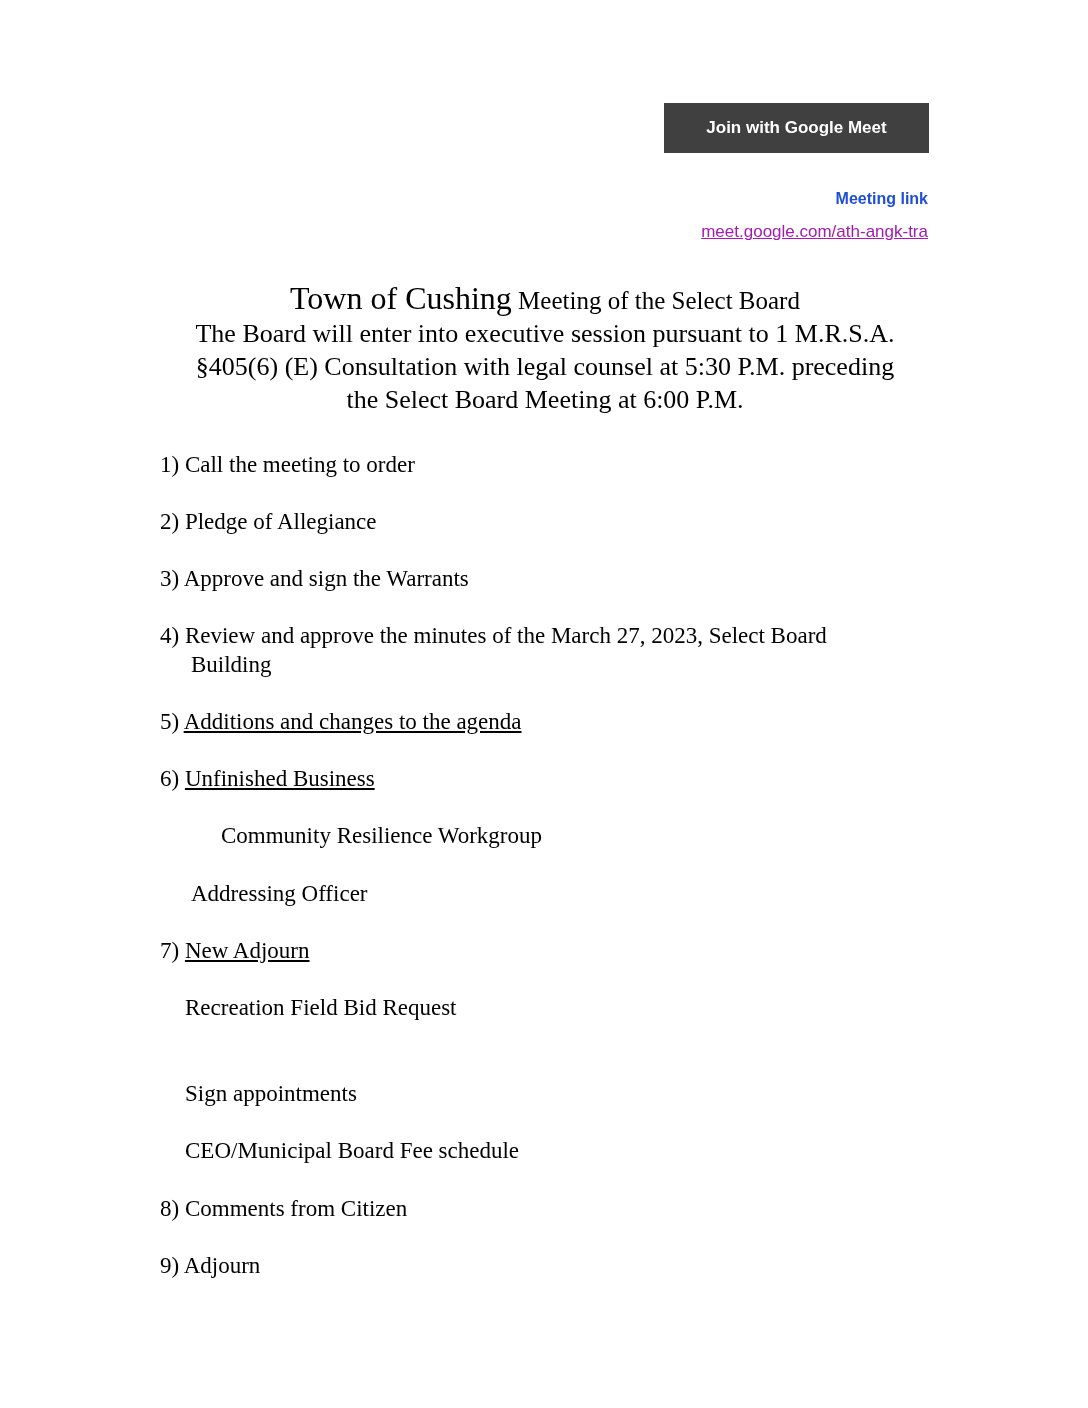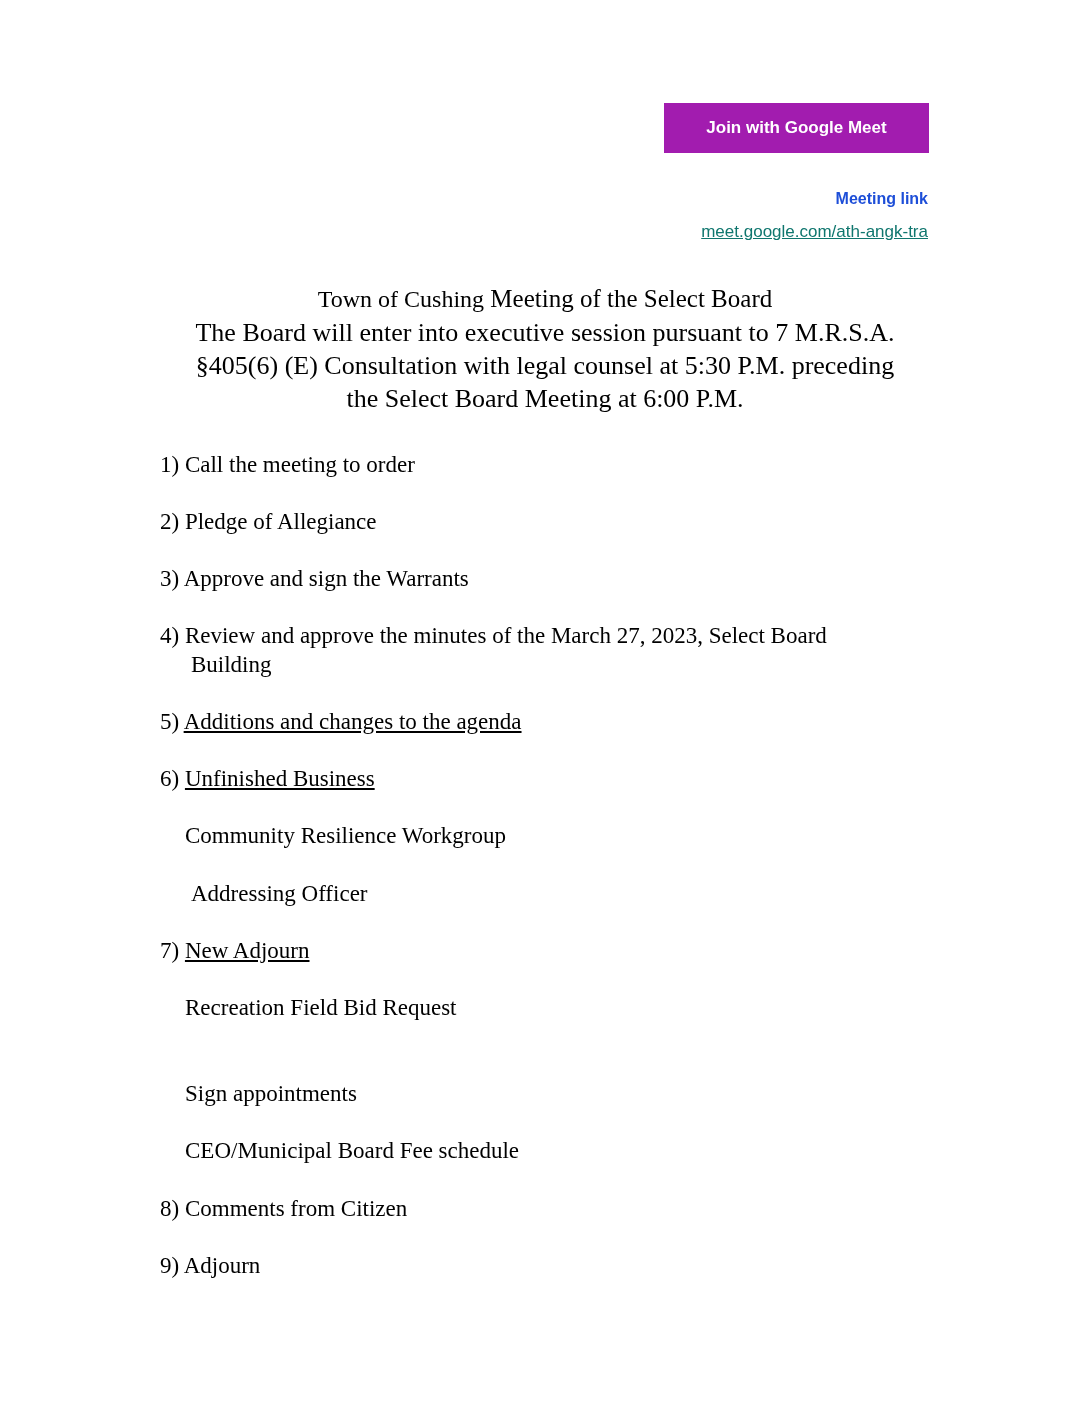--- a/index.html
+++ b/index.html
@@ -13,21 +13,21 @@
       position: relative;
       overflow: hidden;
       color: #000;
     }
     .meet-button {
       position: absolute;
       left: 664px;
       top: 103px;
       width: 265px;
       height: 50px;
-      background: #a21caf;
+      background: #404040;
       color: #fff;
       font-family: "Liberation Sans", sans-serif;
       font-weight: bold;
       font-size: 17px;
       display: flex;
       align-items: center;
       justify-content: center;
       cursor: pointer;
     }
     .meeting-link-label {
@@ -38,35 +38,35 @@
       font-weight: bold;
       font-size: 16px;
       color: #1d4ed8;
     }
     .meeting-link-url {
       position: absolute;
       right: 160px;
       top: 222px;
       font-family: "Liberation Sans", sans-serif;
       font-size: 17px;
-      color: #0f766e;
+      color: #a21caf;
       text-decoration: underline;
       cursor: pointer;
     }
     .header {
       position: absolute;
       left: 150px;
       top: 282px;
       width: 790px;
       text-align: center;
       font-family: "Liberation Serif", serif;
       line-height: 33px;
     }
     .header .title-big {
-      font-size: 24px;
+      font-size: 32px;
     }
     .header .title-small {
       font-size: 25px;
     }
     .header .line {
       font-size: 26px;
       display: block;
     }
     .agenda {
       position: absolute;
@@ -101,21 +101,21 @@
   </style>
 </head>
 <body>
 
 <div class="meet-button">Join with Google Meet</div>
 <div class="meeting-link-label">Meeting link</div>
 <div class="meeting-link-url">meet.google.com/ath-angk-tra</div>
 
 <div class="header">
   <span class="line"><span class="title-big">Town of Cushing</span><span class="title-small"> Meeting of the Select Board</span></span>
-  <span class="line">The Board will enter into executive session pursuant to 7 M.R.S.A.</span>
+  <span class="line">The Board will enter into executive session pursuant to 1 M.R.S.A.</span>
   <span class="line">§405(6) (E) Consultation with legal counsel at 5:30 P.M. preceding</span>
   <span class="line">the Select Board Meeting at 6:00 P.M.</span>
 </div>
 
 <div class="agenda">
   <div class="item" style="top:0px;">
     <span>1) </span><span>Call the meeting to order</span>
   </div>
   <div class="item" style="top:57px;">
     <span>2) </span><span>Pledge of Allegiance</span>
@@ -126,21 +126,21 @@
   <div class="item" style="top:171px;">
     <span>4) </span><span>Review and approve the minutes of the March 27, 2023, Select Board</span>
     <span class="cont">Building</span>
   </div>
   <div class="item" style="top:257px;">
     <span>5) </span><span class="u">Additions and changes to the agenda</span>
   </div>
   <div class="item" style="top:314px;">
     <span>6) </span><span class="u">Unfinished Business</span>
   </div>
-  <div class="item sub" style="top:371px;">Community Resilience Workgroup</div>
+  <div class="item sub" style="top:371px;margin-left:36px;">Community Resilience Workgroup</div>
   <div class="item sub2" style="top:429px;">Addressing Officer</div>
   <div class="item" style="top:486px;">
     <span>7) </span><span class="u">New Adjourn</span>
   </div>
   <div class="item sub" style="top:543px;">
     <span class="cont-sub">Recreation Field Bid Request</span>
   </div>
   <div class="item sub" style="top:629px;">Sign appointments</div>
   <div class="item sub" style="top:686px;">CEO/Municipal Board Fee schedule</div>
   <div class="item" style="top:744px;">

